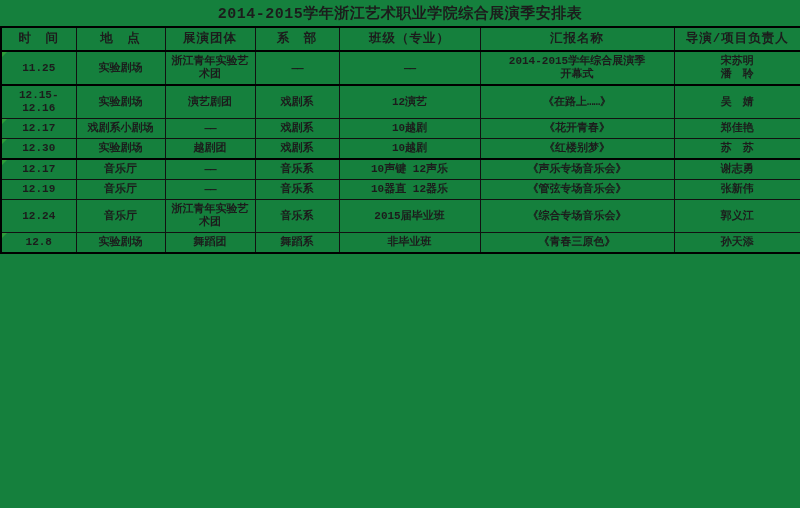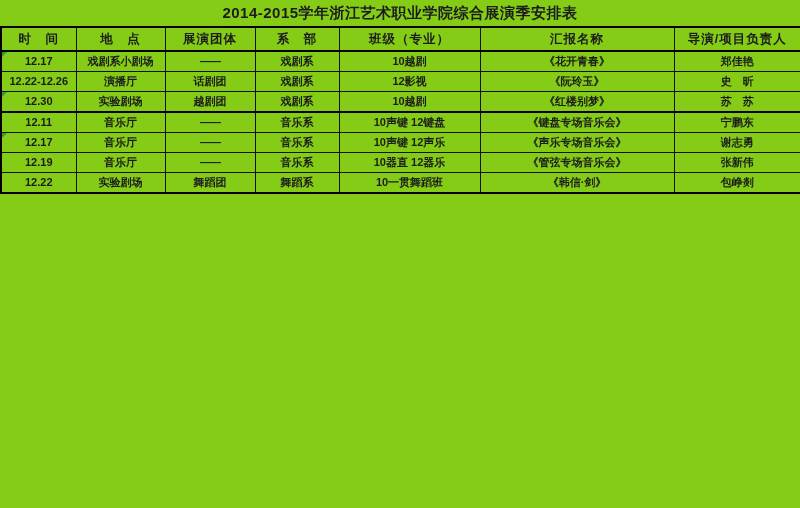--- a/index.html
+++ b/index.html
@@ -1,21 +1,21 @@
 <!DOCTYPE html>
 <html><head>
 <meta charset="utf-8">
 <style>
   html,body{margin:0;padding:0;background:#fff;}
   #screen{
     position:relative;
     width:800px;height:508px;
-    background:#84cc16;
+    background:#15803d;
     overflow:hidden;
-    font-family:Liberation Sans, sans-serif;
+    font-family:Liberation Mono, monospace;
     color:#1c1c1c;
     box-sizing:border-box;
   }
   .doc-title{
     height:26px;
     display:flex;align-items:center;justify-content:center;
     font-size:15px;font-weight:bold;
     letter-spacing:.5px;
     white-space:nowrap;
   }
@@ -79,79 +79,90 @@
           <th>时　间</th>
           <th>地　点</th>
           <th>展演团体</th>
           <th>系　部</th>
           <th>班级（专业）</th>
           <th>汇报名称</th>
           <th>导演/项目负责人</th>
         </tr>
     </thead>
     <tbody>
+        <tr class="section-end">
+      <td><span class="flag-tri" style="display: block;"></span><span class="v">11.25</span></td>
+      <td><span class="v">实验剧场</span></td>
+      <td><span class="v">浙江青年实验艺术团</span></td>
+      <td><span class="v dash">——</span></td>
+      <td><span class="v dash">——</span></td>
+      <td><span class="v">2014-2015学年综合展演季
+开幕式</span></td>
+      <td><span class="v">宋苏明
+潘　聆</span></td>
+    </tr>
+        <tr>
+      <td><span class="v">12.15-12.16</span></td>
+      <td><span class="v">实验剧场</span></td>
+      <td><span class="v">演艺剧团</span></td>
+      <td><span class="v">戏剧系</span></td>
+      <td><span class="v">12演艺</span></td>
+      <td><span class="v">《在路上……》</span></td>
+      <td><span class="v">吴　婧</span></td>
+    </tr>
         <tr>
       <td><span class="flag-tri" style="display: block;"></span><span class="v">12.17</span></td>
       <td><span class="v">戏剧系小剧场</span></td>
       <td><span class="v dash">——</span></td>
       <td><span class="v">戏剧系</span></td>
       <td><span class="v">10越剧</span></td>
       <td><span class="v">《花开青春》</span></td>
       <td><span class="v">郑佳艳</span></td>
     </tr>
-        <tr>
-      <td><span class="v">12.22-12.26</span></td>
-      <td><span class="v">演播厅</span></td>
-      <td><span class="v">话剧团</span></td>
-      <td><span class="v">戏剧系</span></td>
-      <td><span class="v">12影视</span></td>
-      <td><span class="v">《阮玲玉》</span></td>
-      <td><span class="v">史　昕</span></td>
-    </tr>
         <tr class="section-end">
       <td><span class="flag-tri" style="display: block;"></span><span class="v">12.30</span></td>
       <td><span class="v">实验剧场</span></td>
       <td><span class="v">越剧团</span></td>
       <td><span class="v">戏剧系</span></td>
       <td><span class="v">10越剧</span></td>
       <td><span class="v">《红楼别梦》</span></td>
       <td><span class="v">苏　苏</span></td>
-    </tr>
-        <tr>
-      <td><span class="v">12.11</span></td>
-      <td><span class="v">音乐厅</span></td>
-      <td><span class="v dash">——</span></td>
-      <td><span class="v">音乐系</span></td>
-      <td><span class="v">10声键 12键盘</span></td>
-      <td><span class="v">《键盘专场音乐会》</span></td>
-      <td><span class="v">宁鹏东</span></td>
     </tr>
         <tr>
       <td><span class="flag-tri" style="display: block;"></span><span class="v">12.17</span></td>
       <td><span class="v">音乐厅</span></td>
       <td><span class="v dash">——</span></td>
       <td><span class="v">音乐系</span></td>
       <td><span class="v">10声键 12声乐</span></td>
       <td><span class="v">《声乐专场音乐会》</span></td>
       <td><span class="v">谢志勇</span></td>
     </tr>
         <tr>
       <td><span class="v">12.19</span></td>
       <td><span class="v">音乐厅</span></td>
       <td><span class="v dash">——</span></td>
       <td><span class="v">音乐系</span></td>
       <td><span class="v">10器直 12器乐</span></td>
       <td><span class="v">《管弦专场音乐会》</span></td>
       <td><span class="v">张新伟</span></td>
     </tr>
-        <tr class="section-end">
-      <td><span class="v">12.22</span></td>
+        <tr>
+      <td><span class="v">12.24</span></td>
+      <td><span class="v">音乐厅</span></td>
+      <td><span class="v">浙江青年实验艺术团</span></td>
+      <td><span class="v">音乐系</span></td>
+      <td><span class="v">2015届毕业班</span></td>
+      <td><span class="v">《综合专场音乐会》</span></td>
+      <td><span class="v">郭义江</span></td>
+    </tr>
+        <tr>
+      <td><span class="flag-tri" style="display: block;"></span><span class="v">12.8</span></td>
       <td><span class="v">实验剧场</span></td>
       <td><span class="v">舞蹈团</span></td>
       <td><span class="v">舞蹈系</span></td>
-      <td><span class="v">10一贯舞蹈班</span></td>
-      <td><span class="v">《韩信·剑》</span></td>
-      <td><span class="v">包峥剡</span></td>
+      <td><span class="v">非毕业班</span></td>
+      <td><span class="v">《青春三原色》</span></td>
+      <td><span class="v">孙天添</span></td>
     </tr>
       </tbody>
   </table>
 
 </div>
 
 </body></html>

